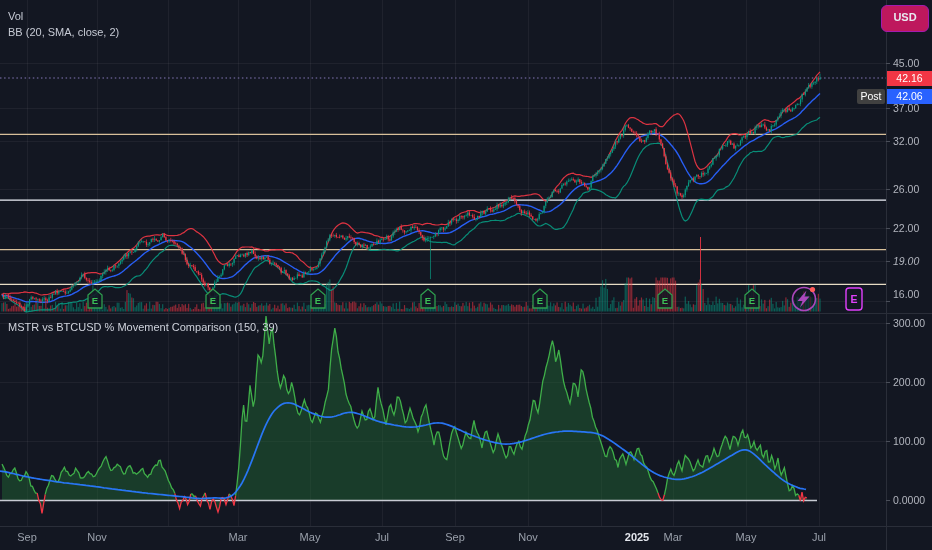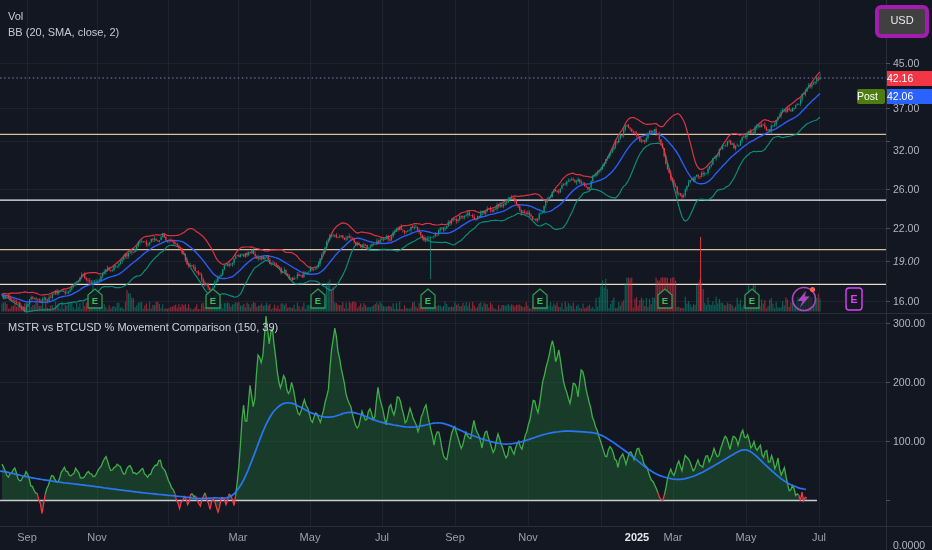--- a/index.html
+++ b/index.html
@@ -3,25 +3,25 @@
 <meta charset="utf-8">
 <style>
   html,body{margin:0;padding:0;background:#0c0f17;}
   #app{position:relative;width:932px;height:550px;background:#131722;overflow:hidden;
        font-family:"Liberation Sans",sans-serif;color:#d1d4dc;}
   #chart-svg{position:absolute;left:0;top:0;z-index:1;}
   .hdr{position:absolute;left:8px;top:6px;z-index:5;}
   .hdr .t{font-size:11.5px;font-weight:700;color:#eceef4;letter-spacing:.1px;}
   .hdr .i{font-size:11px;color:#c6cad4;margin-top:4px;}
   #lp-title{position:absolute;left:8px;top:321px;font-size:11px;color:#ced2db;z-index:5;}
-  #usd-btn{position:absolute;top:5px;right:3px;width:46px;height:25px;background:#404040;
-           border:4px solid #a21caf;border-radius:6px;color:#e8eaf0;font-size:11px;font-weight:400;
+  #usd-btn{position:absolute;top:5px;right:3px;width:46px;height:25px;background:#be185d;
+           border:1px solid #a21caf;border-radius:6px;color:#e8eaf0;font-size:11px;font-weight:700;
            text-align:center;line-height:23px;z-index:6;cursor:pointer;}
   .badge{position:absolute;height:15px;line-height:15px;font-size:10.5px;color:#fff;
-         text-align:left;z-index:6;}
+         text-align:center;z-index:6;}
   #badge-last{left:887px;top:70px;width:45px;}
   #badge-postval{left:887px;top:89px;width:45px;}
   #badge-post{left:857px;top:89px;width:28px;border-radius:2px;}
   .axis-tick{position:absolute;left:893px;font-size:10.5px;color:#b2b5be;z-index:4;}
   .time-lbl{position:absolute;top:531px;font-size:11px;color:#9aa0ab;transform:translateX(-50%);z-index:4;}
   .time-lbl.major{color:#e3e6ed;font-weight:700;}
 </style>
 </head>
 <body>
 
@@ -1670,37 +1670,37 @@
   <div class="hdr">
     <div class="i">Vol</div>
     <div class="i">BB (20, SMA, close, 2)</div>
   </div>
 
   <div id="lp-title">MSTR vs BTCUSD % Movement Comparison (150, 39)</div>
 
   <div id="usd-btn">USD</div>
 
   <div id="badge-last" class="badge" style="background: rgb(242, 54, 69); top: 70.5041px;">42.16</div>
-  <div id="badge-post" class="badge" style="background: #4d7c0f;">Post</div>
+  <div id="badge-post" class="badge" style="background: #404040;">Post</div>
   <div id="badge-postval" class="badge" style="background: rgb(41, 98, 255);">42.06</div>
 
   <div id="price-axis">
       <div class="axis-tick" style="top: 57px;">45.00</div>
       <div class="axis-tick" style="top: 102.052px; text-align: center;">37.00</div>
-      <div class="axis-tick" style="top: 135.467px; margin-top: 9px;">32.00</div>
+      <div class="axis-tick" style="top: 135.467px;">32.00</div>
       <div class="axis-tick" style="top: 183.257px;">26.00</div>
       <div class="axis-tick" style="top: 221.705px;">22.00</div>
       <div class="axis-tick" style="top: 255.447px; font-style: italic;">19.00</div>
-      <div class="axis-tick" style="top: 295px;">16.00</div>
+      <div class="axis-tick" style="top: 288px;">16.00</div>
     </div>
   <div id="lower-axis">
       <div class="axis-tick" style="top: 317px;">300.00</div>
       <div class="axis-tick" style="top: 376px;">200.00</div>
       <div class="axis-tick" style="top: 435px;">100.00</div>
-      <div class="axis-tick" style="top: 494px; margin-top: 45px;">0.0000</div>
+      <div class="axis-tick" style="top: 494px;">0.0000</div>
     </div>
   <div id="time-axis">
       <div class="time-lbl" style="left: 27px;">Sep</div>
       <div class="time-lbl" style="left: 97px;">Nov</div>
       <div class="time-lbl major" style="left: 168px; margin-top: 40px;">2024</div>
       <div class="time-lbl" style="left: 238px;">Mar</div>
       <div class="time-lbl" style="left: 310px;">May</div>
       <div class="time-lbl" style="left: 382px;">Jul</div>
       <div class="time-lbl" style="left: 455px;">Sep</div>
       <div class="time-lbl" style="left: 528px;">Nov</div>

